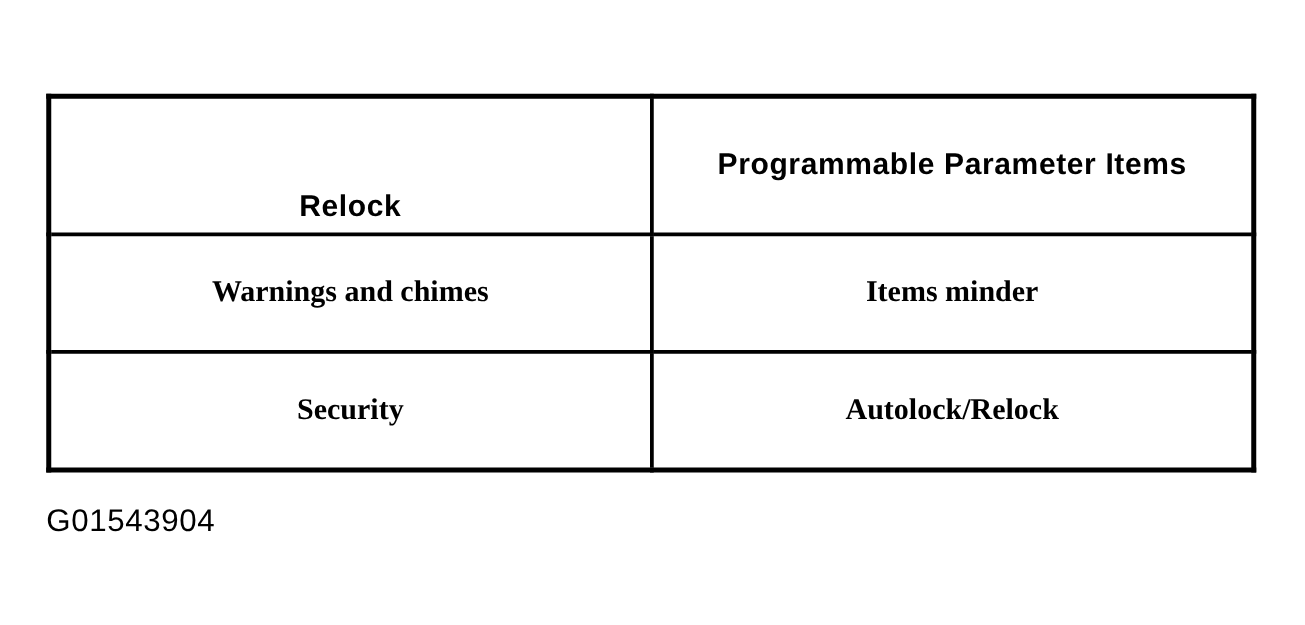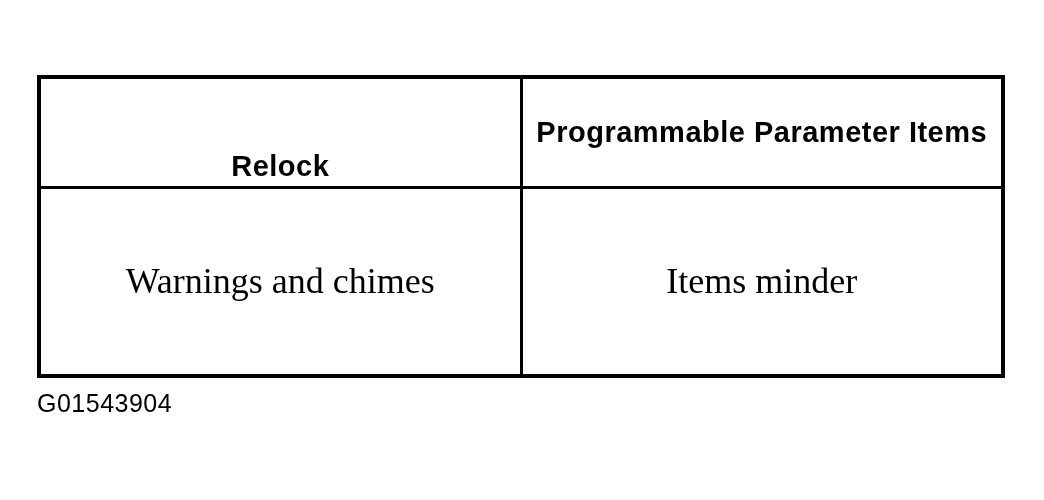--- a/index.html
+++ b/index.html
@@ -39,42 +39,42 @@
   }
   tr.header-row {
     height: 110px;
   }
   tr.data-row {
     height: 64px;
   }
   th.header-cell {
     font-family: "Liberation Sans", sans-serif;
     font-weight: bold;
-    font-size: 29px;
+    font-size: 24px;
     line-height: 40px;
     vertical-align: middle;
     letter-spacing: 0.5px;
   }
   th.header-cell-system {
     vertical-align: bottom;
     padding-bottom: 14px;
   }
   th.header-cell-params {
     padding: 0 60px;
   }
   td.body-cell {
     font-family: "Liberation Serif", serif;
-    font-weight: normal;
-    font-size: 36px;
+    font-weight: bold;
+    font-size: 24px;
     vertical-align: middle;
   }
   .figure-id {
     position: absolute;
     left: 37px;
-    top: 389px;
+    top: 403px;
     font-family: "Liberation Sans", sans-serif;
     font-size: 25px;
     font-weight: normal;
     letter-spacing: 0.5px;
     color: #000000;
   }
 </style>
 </head>
 <body>
 
@@ -85,18 +85,22 @@
       <tr class="header-row">
         <th class="header-cell header-cell-system">Relock</th>
         <th class="header-cell header-cell-params">Programmable Parameter Items</th>
       </tr>
     </thead>
     <tbody>
       <tr class="data-row">
         <td class="body-cell">Warnings and chimes</td>
         <td class="body-cell">Items minder</td>
       </tr>
+      <tr class="data-row">
+        <td class="body-cell">Security</td>
+        <td class="body-cell">Autolock/Relock</td>
+      </tr>
     </tbody>
   </table>
 
   <div class="figure-id">G01543904</div>
 
 </div>
 
 </body></html>

